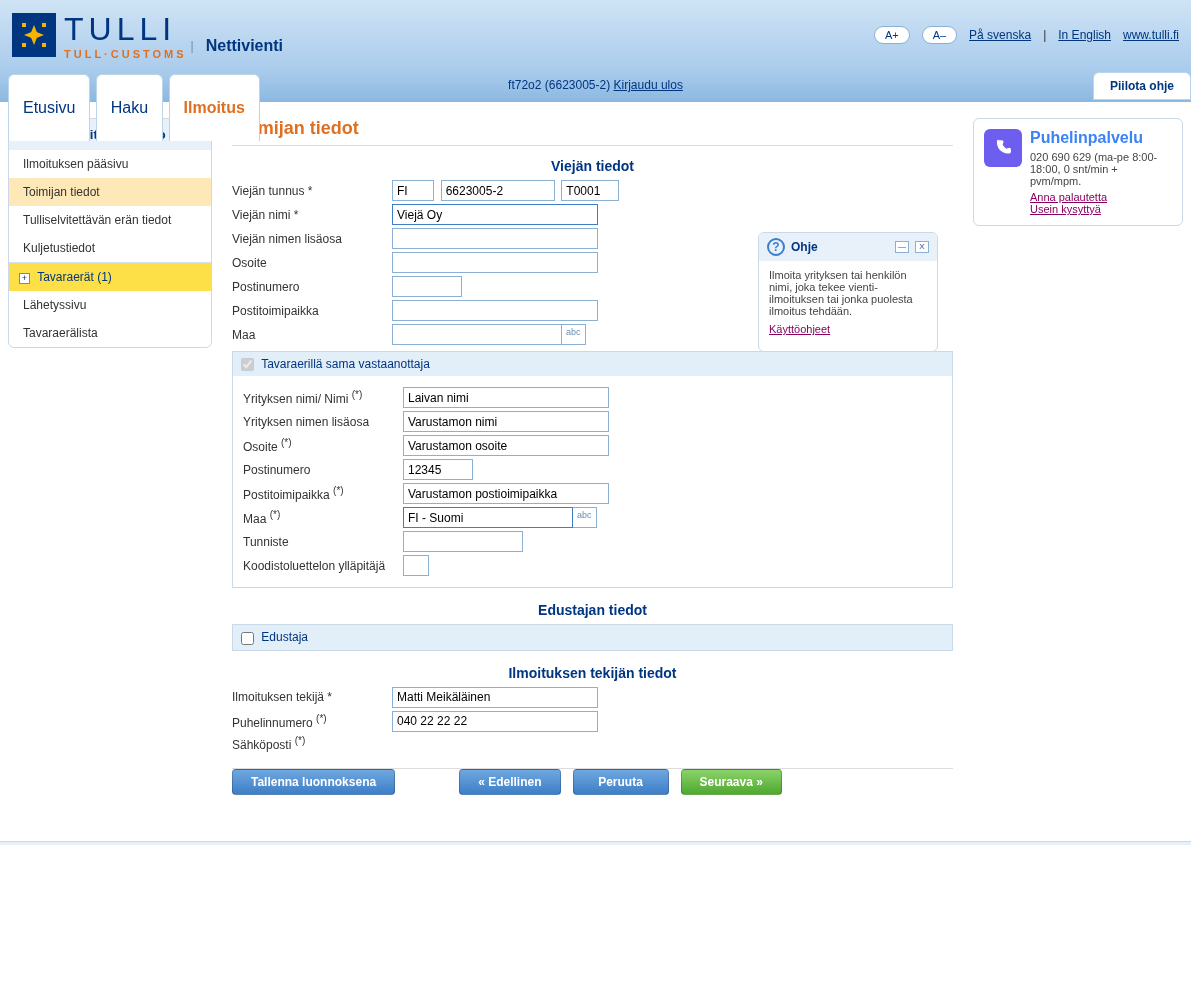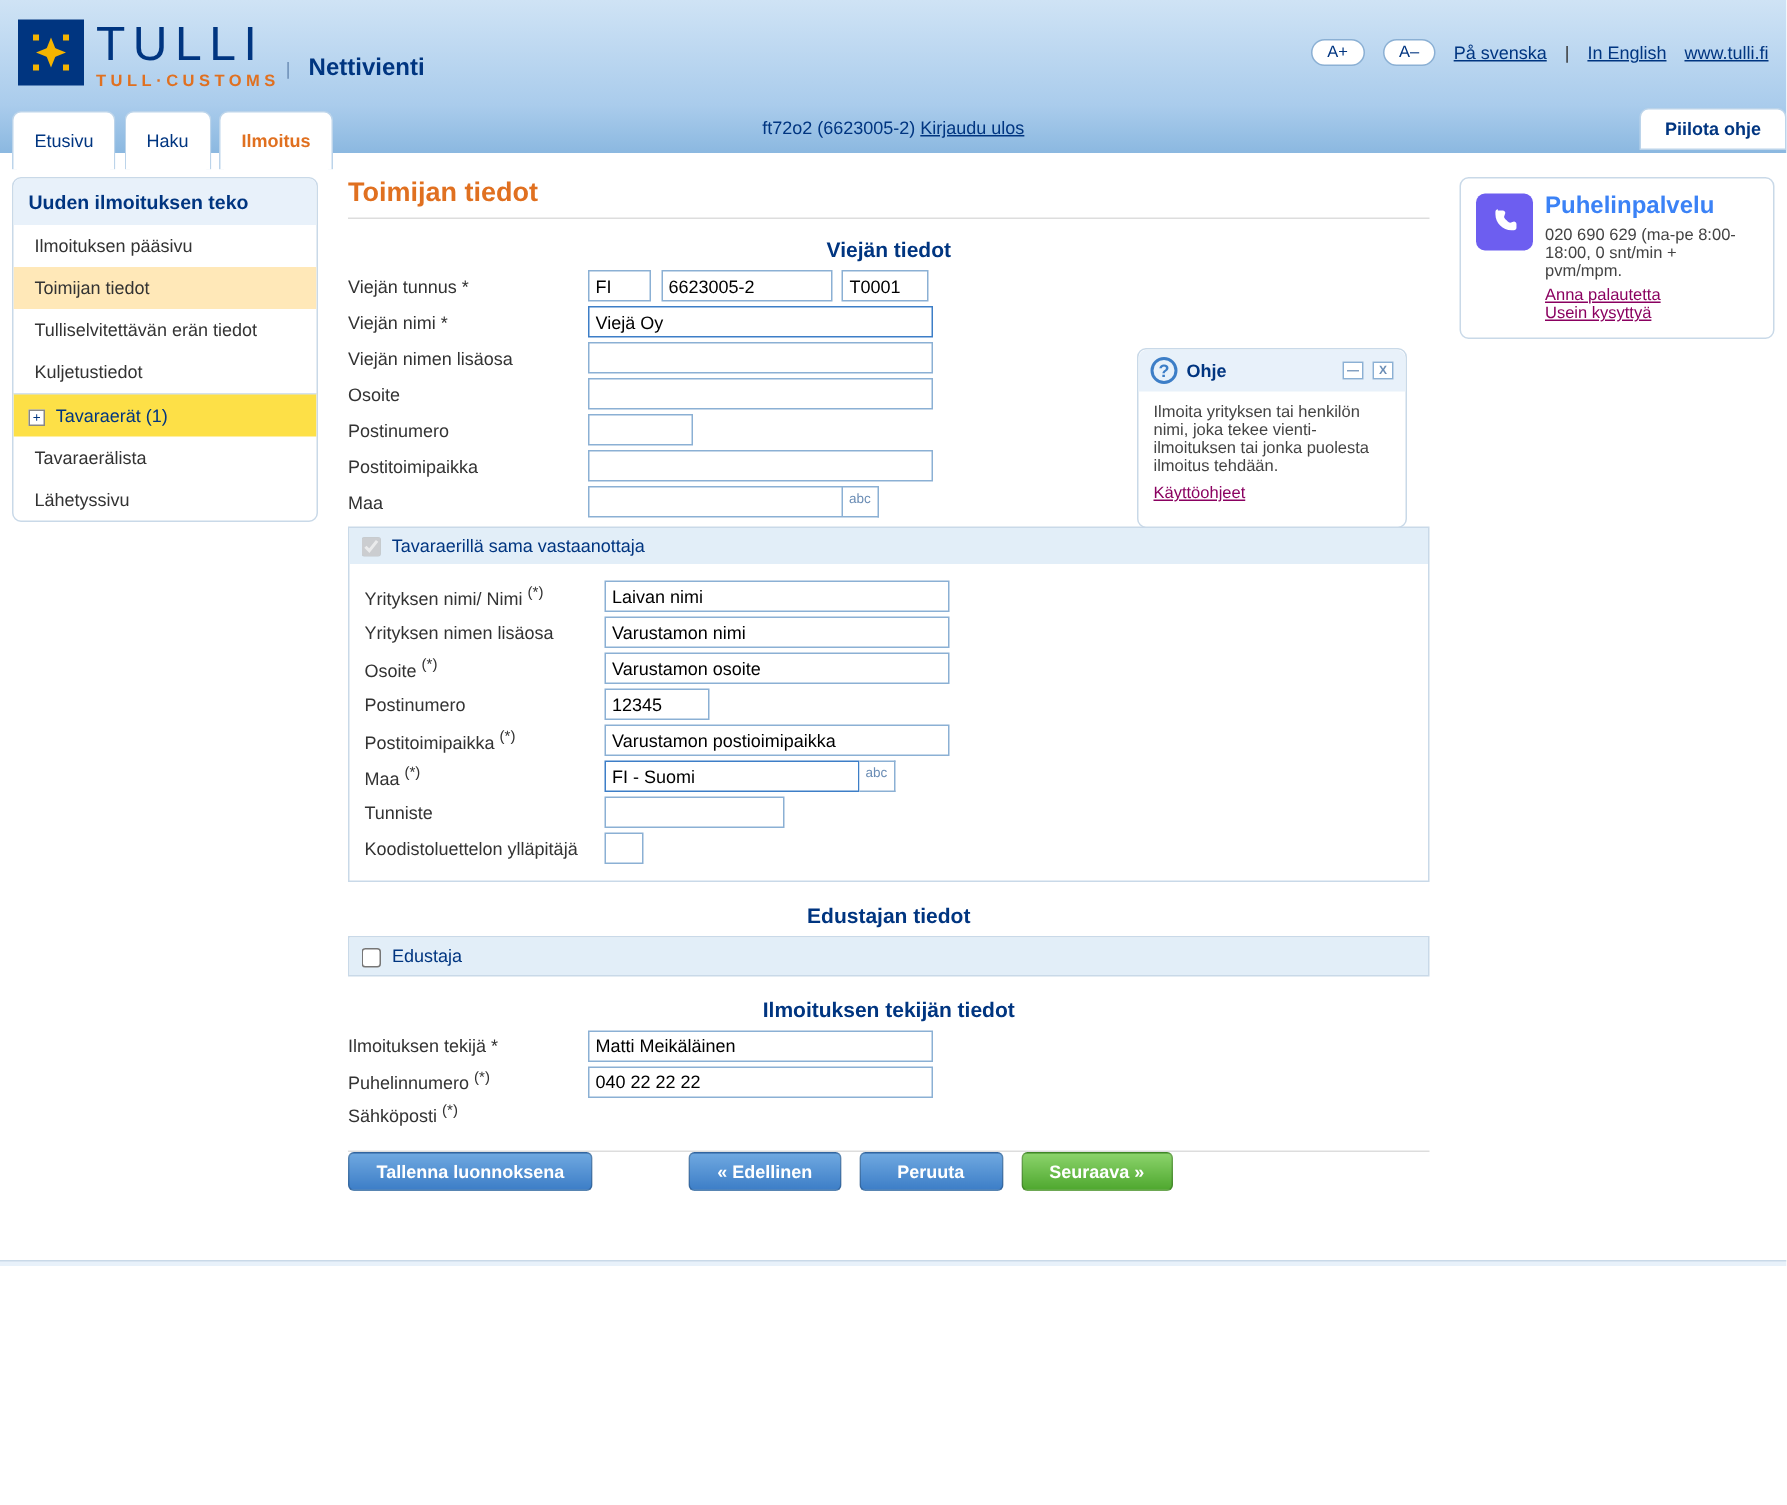--- a/index.html
+++ b/index.html
@@ -21,21 +21,21 @@
 .header-sep { color: #6b8db5; margin: 22px 4px 0 4px; }
 .header-right { margin-left: auto; display: flex; align-items: center; gap: 12px; }
 .font-btn {
   display: inline-block; background: #fff; border: 1px solid #8bb0d4; border-radius: 12px;
   padding: 2px 10px; color: #003580; font-size: 11px; cursor: pointer;
 }
 .hlink { color: #003580; text-decoration: underline; cursor: pointer; }
 .tabs-row { background: linear-gradient(to bottom, #aaccec 0%, #8bb8e0 100%); height: 32px; padding: 0 8px; position: relative; }
 .tab {
   display: inline-block; background: #fff; border-radius: 6px 6px 0 0;
-  padding: 12px 14px; margin-right: 2px; color: #003580; font-size: 12px;
+  padding: 24px 14px; margin-right: 2px; color: #003580; font-size: 16px;
   position: relative; top: 4px; cursor: pointer; border: 1px solid #bcd4ea; border-bottom: none;
 }
 .tab.active { color: #e07020; font-weight: bold; }
 .user-row { position: absolute; left: 50%; transform: translateX(-50%); top: 8px; color: #003580; font-size: 12px; }
 .hide-help-btn {
   position: absolute; right: 0; top: 2px; background: #fff; border: 1px solid #bcd4ea;
   border-radius: 6px 6px 0 0; padding: 6px 16px; color: #003580; font-weight: bold; cursor: pointer;
 }
 .content-row { display: flex; padding: 16px 8px; gap: 12px; }
 .sidebar {
@@ -50,21 +50,21 @@
 .main { flex: 1; padding: 0 8px; max-width: 740px; }
 h1.page-title { color: #e07020; font-size: 18px; font-weight: bold; margin-bottom: 4px; }
 hr.sep { border: none; border-top: 1px solid #ddd; margin: 6px 0 12px 0; }
 h2.sect { color: #003580; font-size: 14px; font-weight: bold; margin: 10px 0 6px 0; text-align: center; }
 .form-row { display: flex; align-items: center; margin: 3px 0; }
 .flabel { width: 160px; font-size: 12px; padding-right: 6px; }
 .finput { border: 1px solid #8bb0d4; height: 21px; padding: 1px 4px; font-size: 12px; }
 .finput.w1 { width: 42px; }
 .finput.w2 { width: 114px; }
 .finput.w3 { width: 58px; }
-.finput.wlong { width: 230px; }
+.finput.wlong { width: 206px; }
 .finput.wshort { width: 70px; }
 .finput.wcombo { width: 198px; }
 .abc-tag {
   display: inline-block; border: 1px solid #8bb0d4; border-left: none; height: 21px;
   padding: 2px 4px; font-size: 9px; color: #6b8db5; background: #fff; vertical-align: top;
 }
 .combo-wrap { display: inline-flex; }
 .subgroup { border: 1px solid #c9d9e8; margin: 6px 0 14px 0; }
 .subgroup-hd { background: #e2eef8; padding: 5px 8px; color: #003580; }
 .subgroup-body { padding: 8px 10px; }
@@ -152,22 +152,22 @@
     <div class="sidebar">
       <div class="sidebar-hd">Uuden ilmoituksen teko</div>
       <div class="side-item">Ilmoituksen pääsivu</div>
       <div class="side-item active">Toimijan tiedot</div>
       <div class="side-item">Tulliselvitettävän erän tiedot</div>
       <div class="side-item">Kuljetustiedot</div>
       <div class="side-sub">
         <span class="plus">+</span>
         <span>Tavaraerät (1)</span>
       </div>
+      <div class="side-item">Lähetyssivu</div>
       <div class="side-item">Tavaraerälista</div>
-      <div class="side-item">Lähetyssivu</div>
     </div>
 
     <div class="main">
       <h1 class="page-title">Toimijan tiedot</h1>
       <hr class="sep">
 
       <h2 class="sect">Viejän tiedot</h2>
 
       <div class="form-row">
         <div class="flabel">Viejän tunnus *</div>

